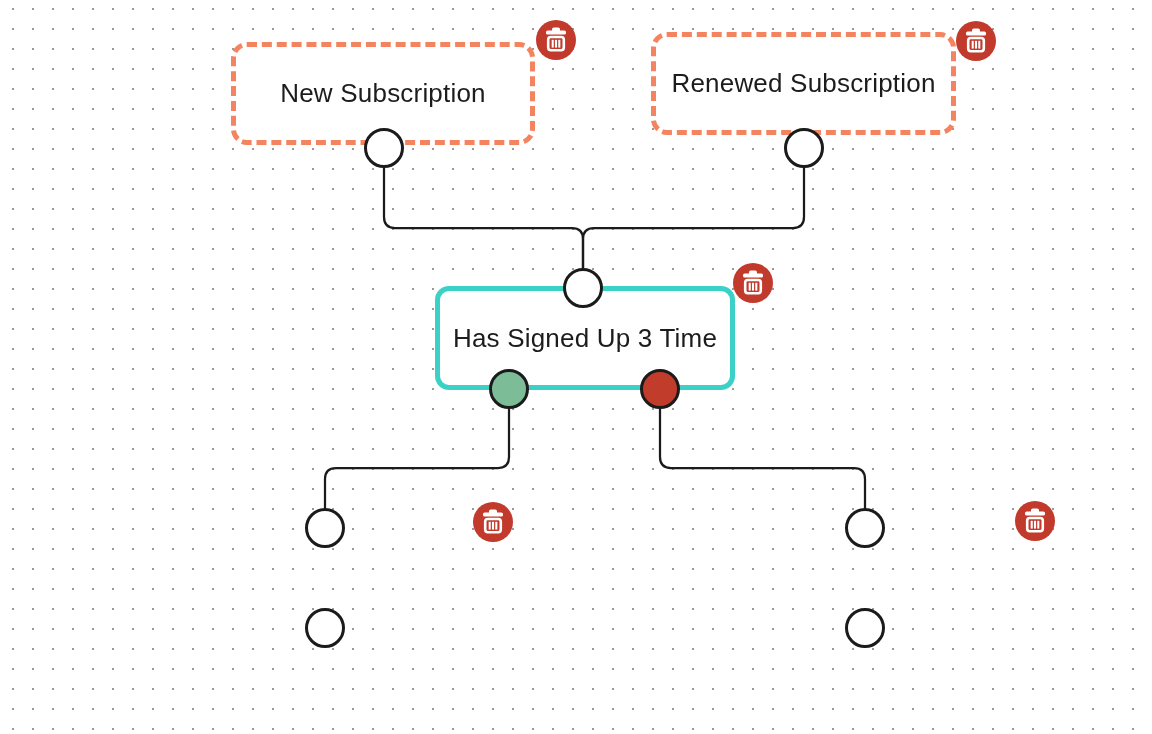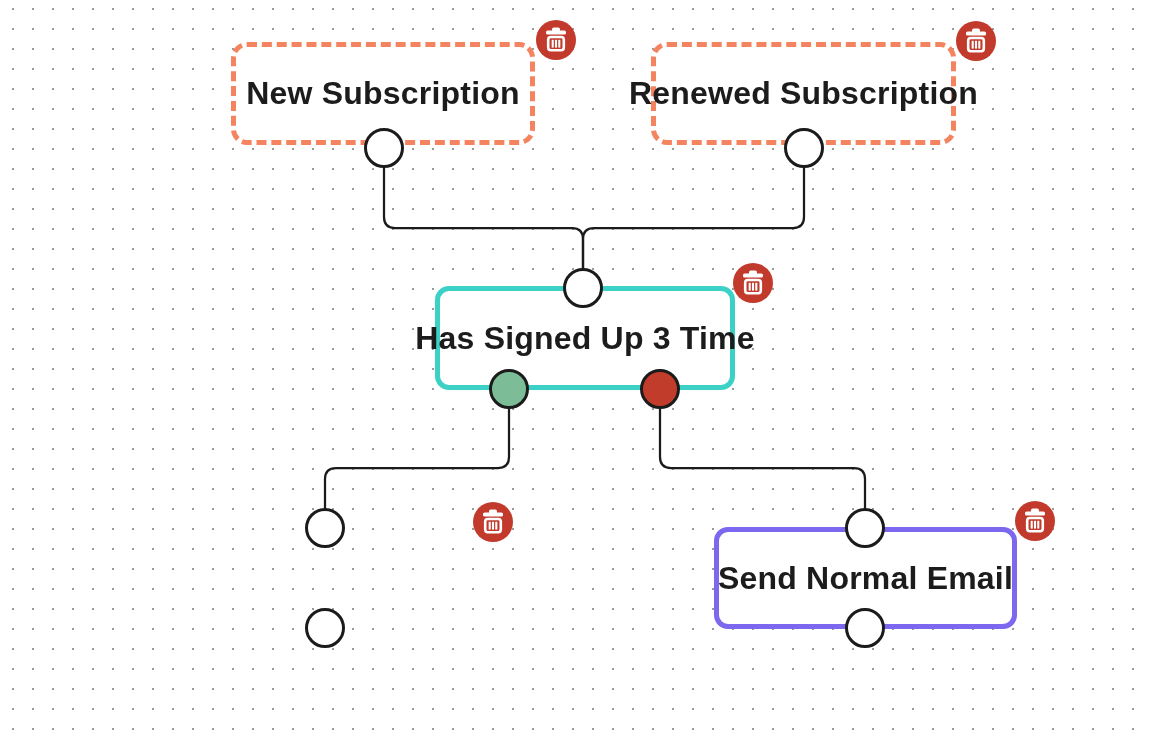--- a/index.html
+++ b/index.html
@@ -32,22 +32,22 @@
   .node {
     position: absolute;
     z-index: 2;
     background: #ffffff;
     display: flex;
     align-items: center;
     justify-content: center;
     box-sizing: border-box;
   }
   .node .label {
-    font-size: 32px;
-    font-weight: 700;
+    font-size: 26px;
+    font-weight: 400;
     color: #1c1c1c;
     white-space: nowrap;
     letter-spacing: 0.2px;
   }
   .node.trigger {
     border: 5px dashed #F4845F;
     border-radius: 16px;
   }
   .node.condition {
     border: 5px solid #3BD1C6;
@@ -90,32 +90,29 @@
     <path d="M 384 148 V 217 Q 384 228 395 228 H 572 Q 583 228 583 239 V 288"></path>
     <path d="M 804 148 V 217 Q 804 228 793 228 H 594 Q 583 228 583 239 V 288"></path>
     <path d="M 509 389 V 457 Q 509 468 498 468 H 336 Q 325 468 325 479 V 528"></path>
     <path d="M 660 389 V 457 Q 660 468 671 468 H 854 Q 865 468 865 479 V 528"></path>
   </svg>
 
   <div class="node trigger" style="left:231px; top:42px; width:304px; height:103px;">
     <span class="label">New Subscription</span>
   </div>
 
-  <div class="node trigger" style="left:651px; top:42px; width:305px; height:103px;">
+  <div class="node trigger" style="left:651px; top:32px; width:305px; height:103px;">
     <span class="label">Renewed Subscription</span>
   </div>
 
   <div class="node condition" style="left:435px; top:286px; width:300px; height:104px;">
     <span class="label">Has Signed Up 3 Time</span>
   </div>
 
 
-  <div class="node action" style="left:714px; top:527px; width:303px; height:102px;">
-    <span class="label">Send Normal Email</span>
-  </div>
 
   <div class="handle" style="left:364px; top:128px;"></div>
   <div class="handle" style="left:784px; top:128px;"></div>
   <div class="handle" style="left:563px; top:268px;"></div>
   <div class="handle true-branch" style="left:489px; top:369px;"></div>
   <div class="handle false-branch" style="left:640px; top:369px;"></div>
   <div class="handle" style="left:305px; top:508px;"></div>
   <div class="handle" style="left:305px; top:608px;"></div>
   <div class="handle" style="left:845px; top:508px;"></div>
   <div class="handle" style="left:845px; top:608px;"></div>

